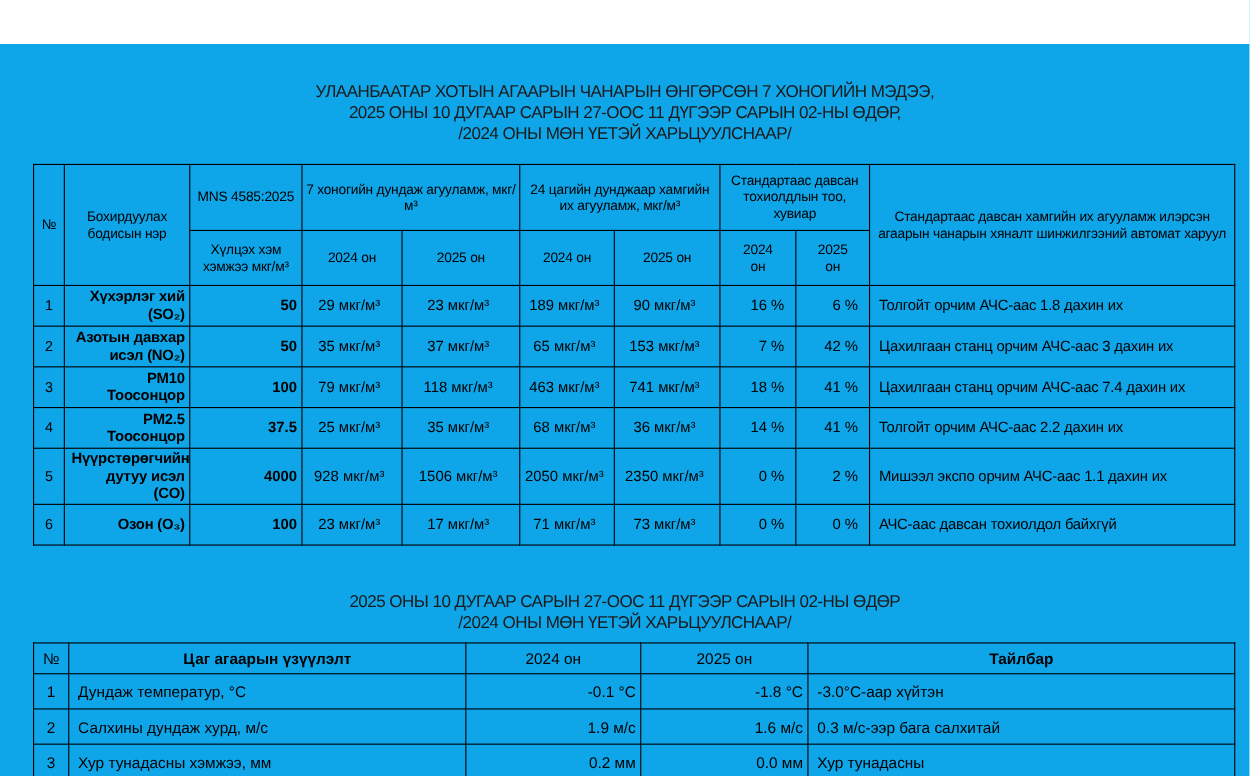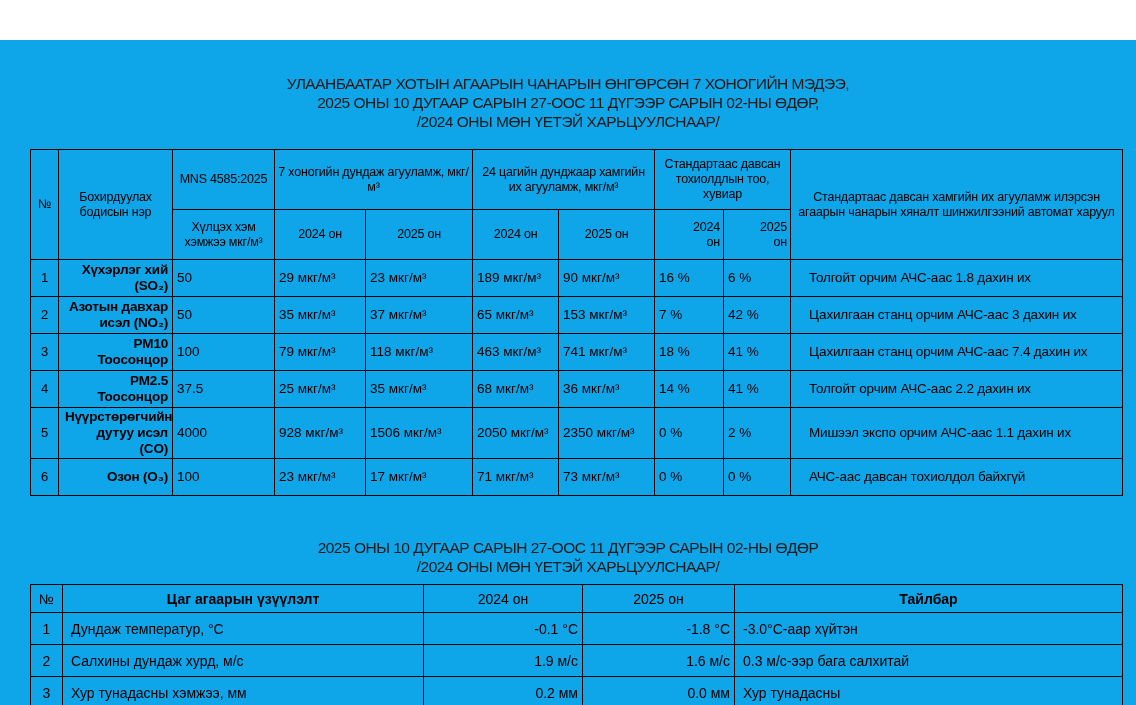--- a/index.html
+++ b/index.html
@@ -47,27 +47,27 @@
     padding:1px 3px;
   }
   .t1 thead tr.h-top  { height:60px; }
   .t1 thead tr.h-bot  { height:50px; }
   .t1 tbody tr { height:37px; }
   .t1 td {
     font-size:13.5px;
     line-height:16px;
     padding:1px 4px;
   }
-  .t1 .wrap { white-space:pre-line;text-align:right; }
+  .t1 .wrap { white-space:pre-line; }
   .t1 td.c-num   { text-align:center; font-size:13px; }
   .t1 td.c-name  { font-weight:700; text-align:right; padding-left:6px; letter-spacing:-0.2px; }
-  .t1 td.c-limit { font-weight:400; text-align:left; }
-  .t1 td.c-val   { text-align:left; padding-right:9px; }
-  .t1 td.c-pct   { padding-right:10px; }
-  .t1 td.c-sta   { text-align:left; padding-left:18px; letter-spacing:-0.2px; }
+  .t1 td.c-limit { font-weight:700; text-align:right; }
+  .t1 td.c-val   { text-align:center; padding-right:9px; }
+  .t1 td.c-pct   { text-align:right; padding-right:10px; }
+  .t1 td.c-sta   { text-align:left; padding-left:8px; letter-spacing:-0.2px; }
 
   
   .t2 { margin-top:8px; }
   .t2 thead tr { height:28px; }
   .t2 tbody tr { height:32px; }
   .t2 th {
     font-size:14px;
     text-align:center;
     padding:1px 4px;
   }

